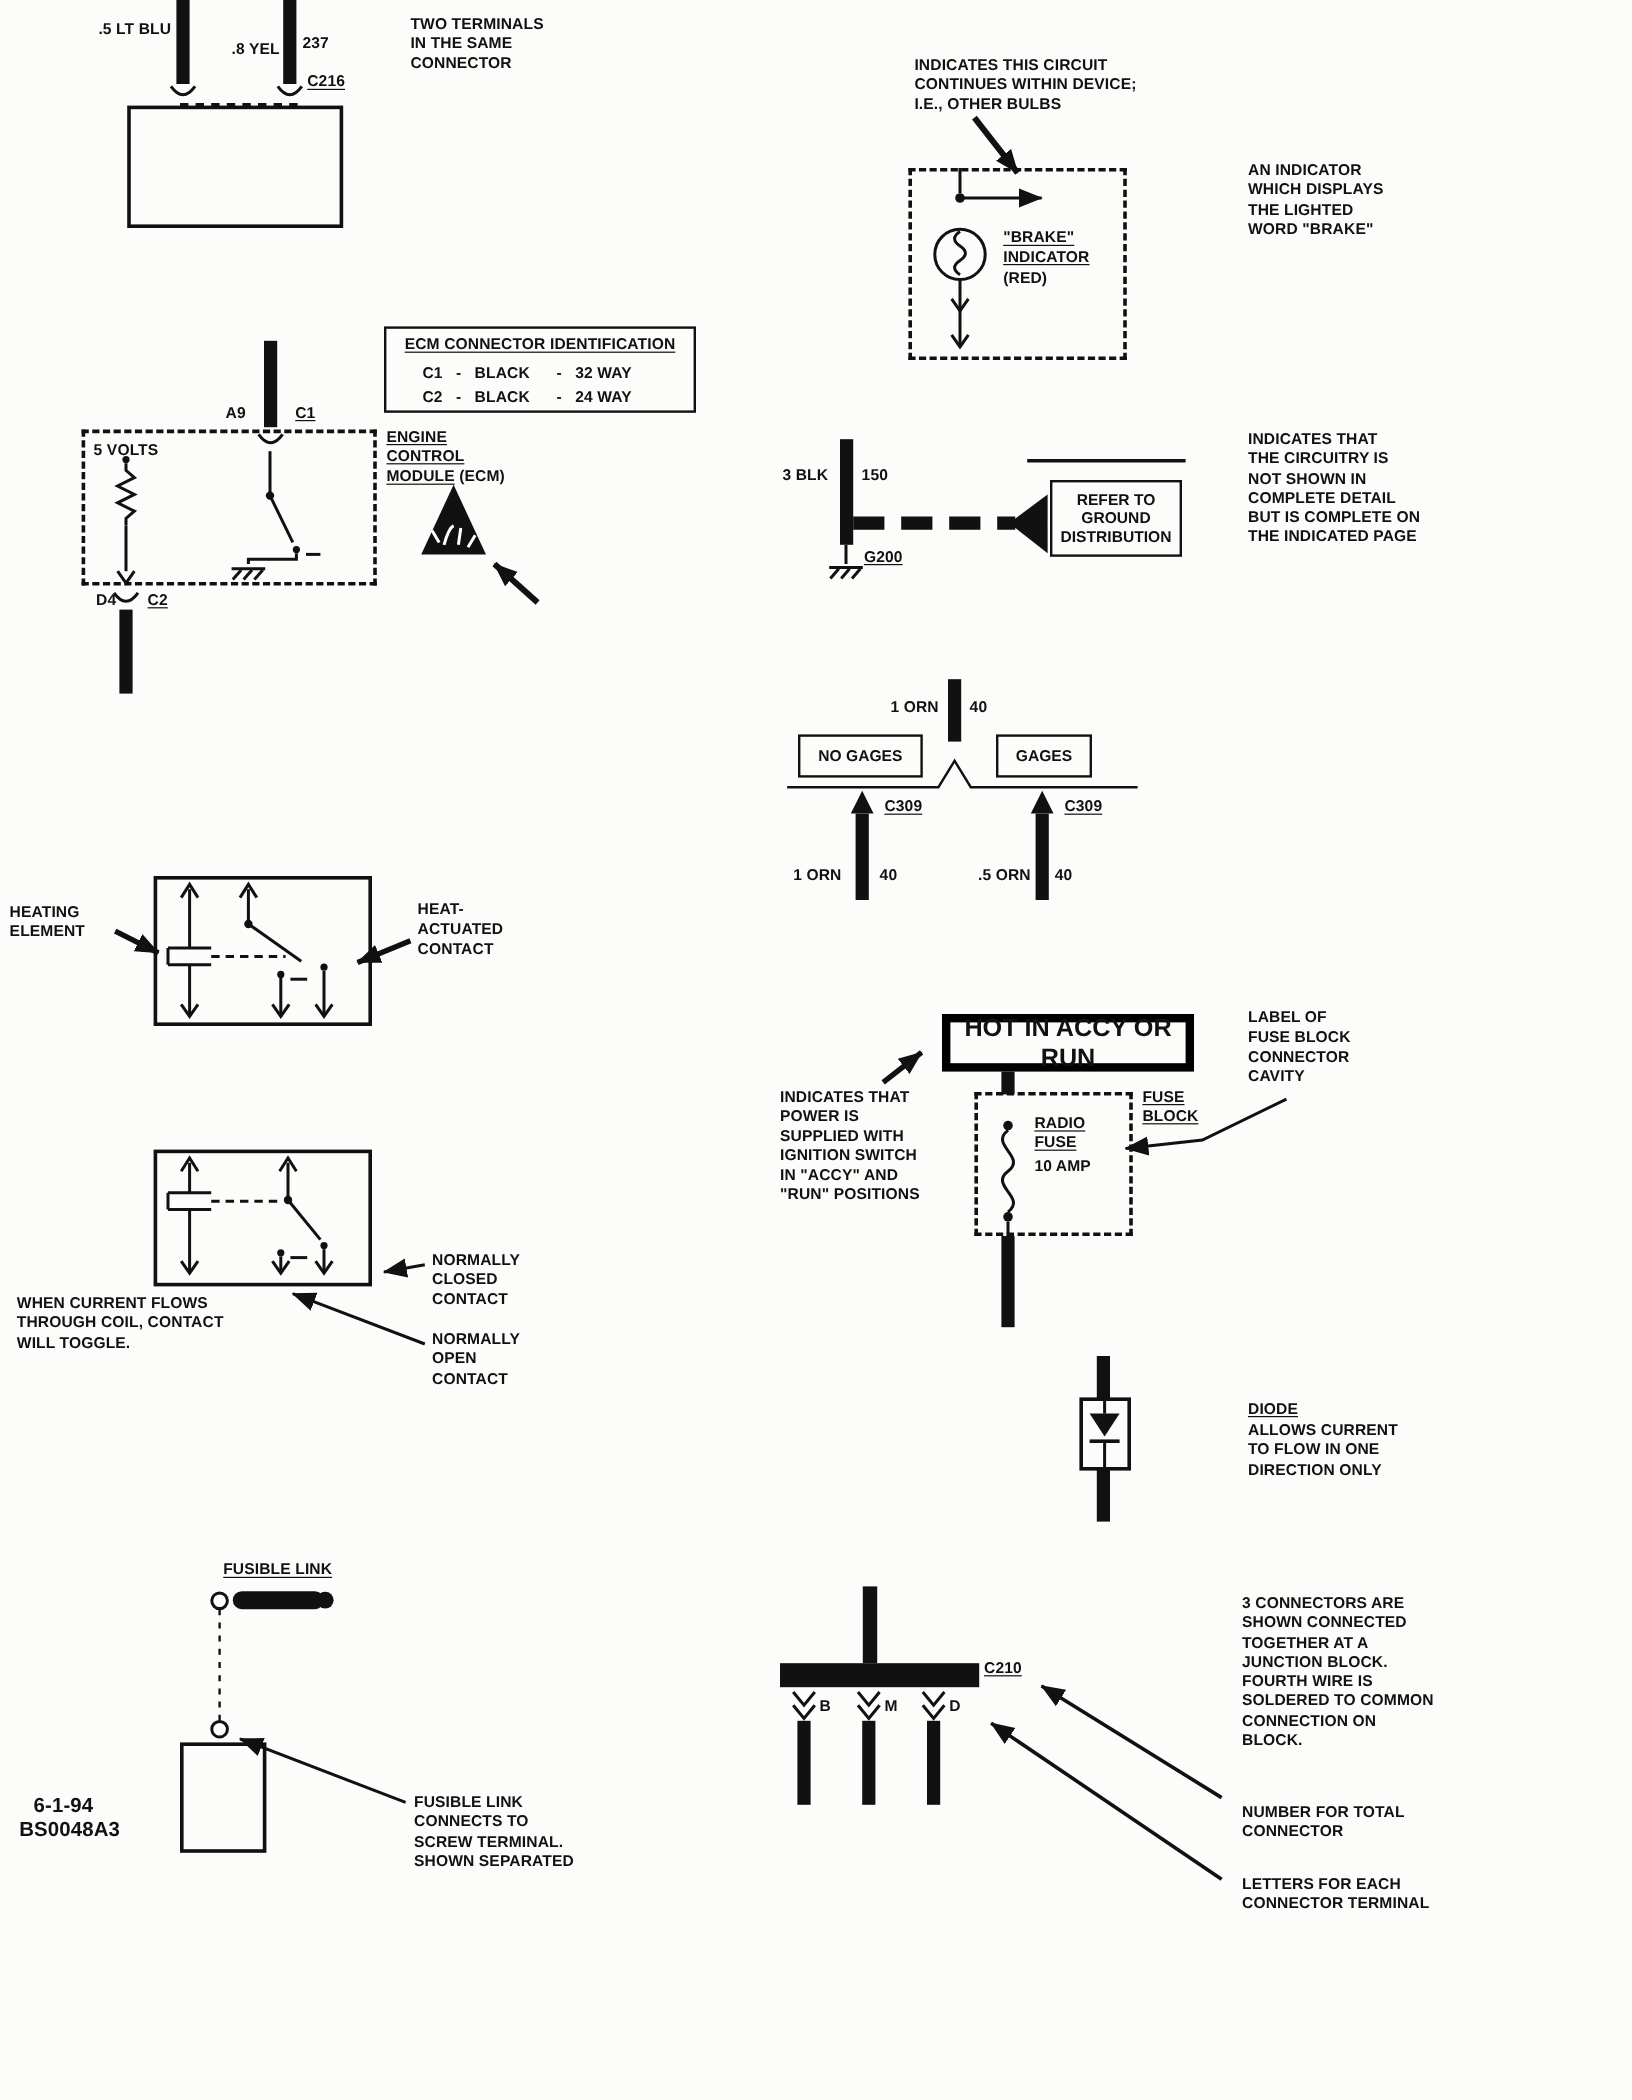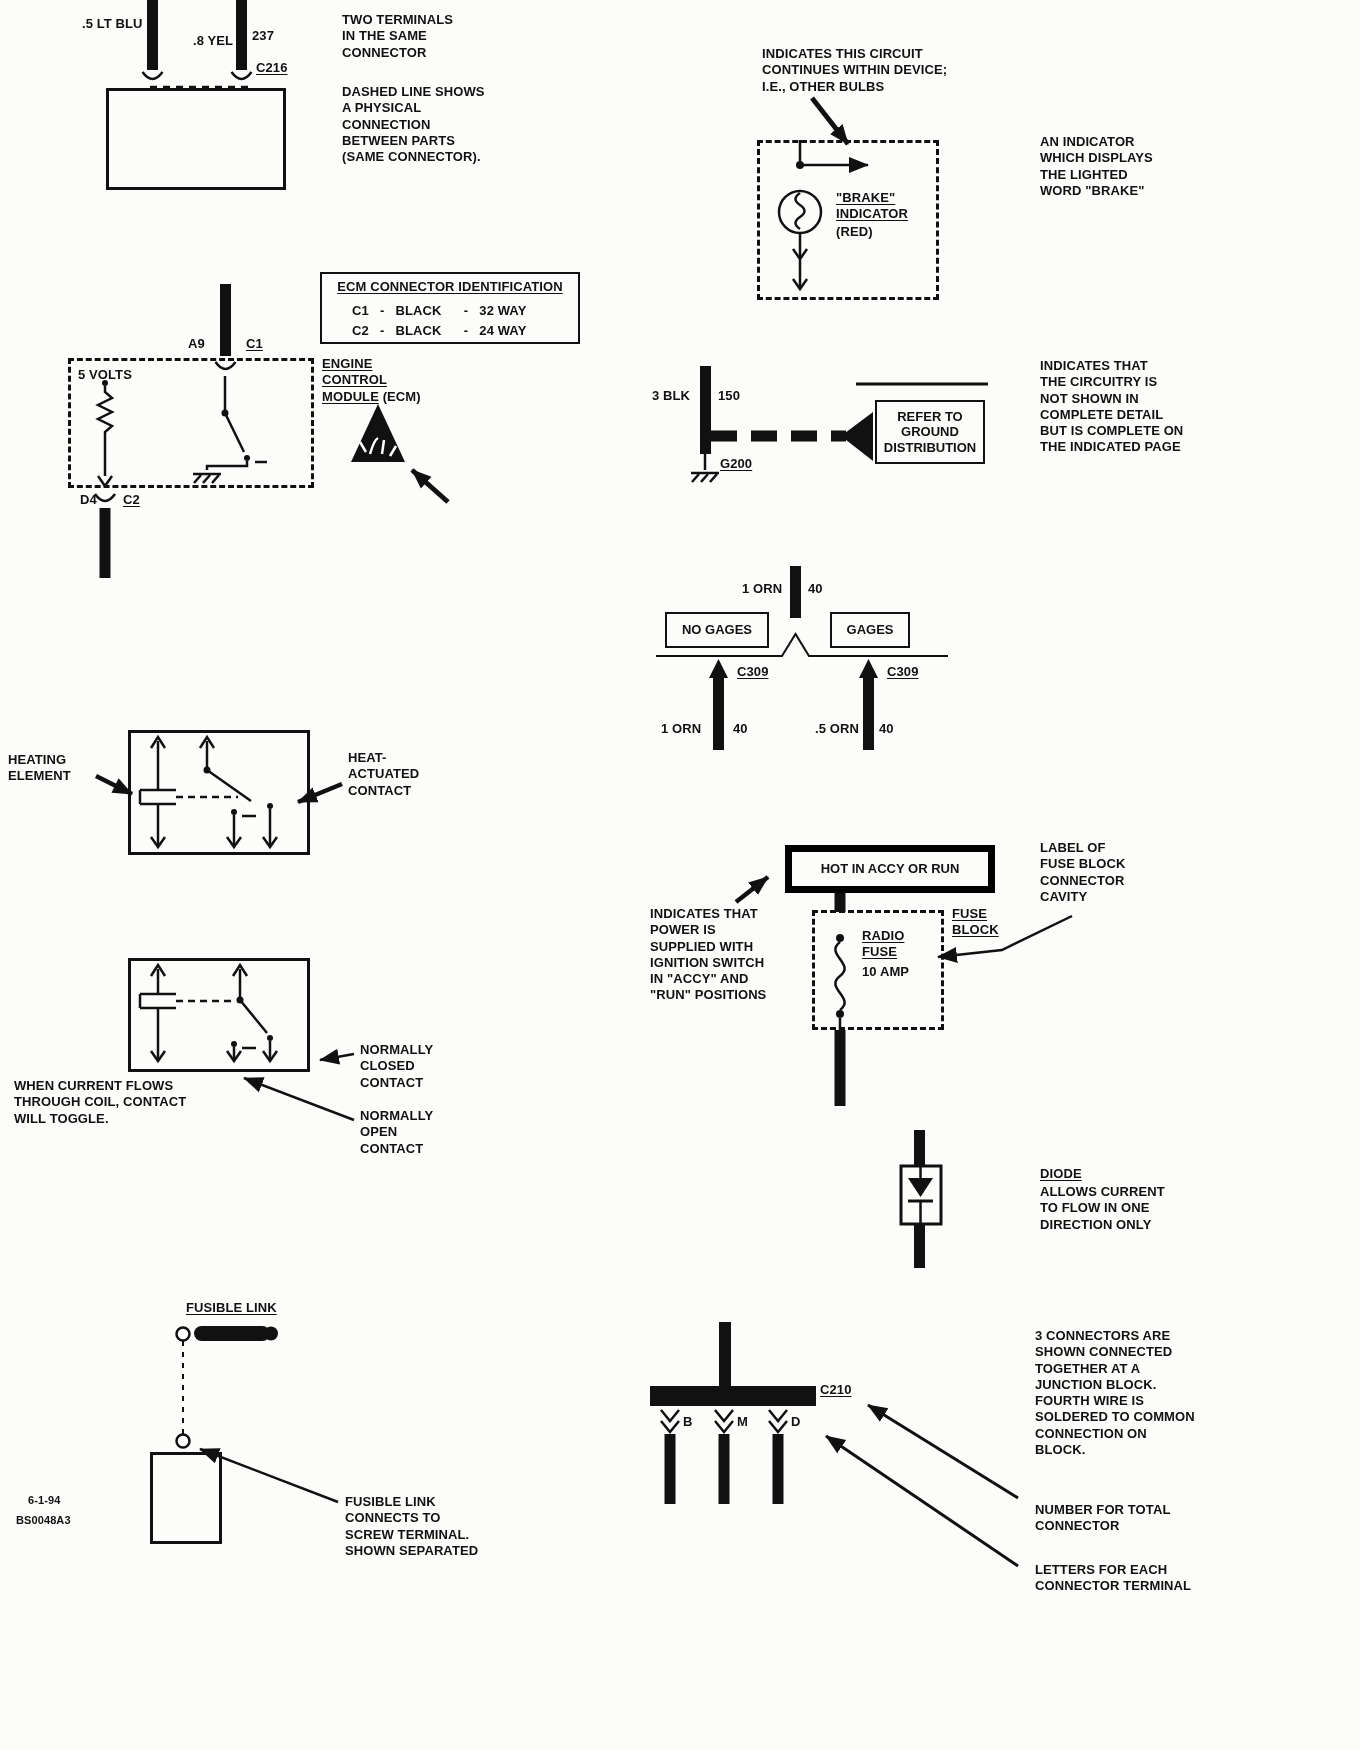--- a/index.html
+++ b/index.html
@@ -9,22 +9,22 @@
   .art{position:absolute;left:0;top:0;z-index:1}
   .lbl{position:absolute;z-index:2;font-weight:700;font-size:13px;line-height:1.25;
        white-space:pre-wrap;letter-spacing:.1px}
   .u{text-decoration:underline;text-underline-offset:2px}
   .box{position:absolute;z-index:2;border:3px solid #111;background:transparent}
   .b2{border-width:2px}
   .dashedb{border-style:dashed}
   .thickb{border-width:7px;border-color:#000}
   .center{display:flex;align-items:center;justify-content:center;text-align:center;
           font-weight:700;font-size:13px;line-height:1.2;white-space:pre-wrap}
-  .big{font-size:13px}
-  .foot{font-size:11px}
+  .big{font-size:21px}
+  .foot{font-size:17px}
 </style>
 </head>
 <body>
 
 <div class="page">
 
   <svg class="art" width="1360" height="1750" viewBox="0 0 1360 1750">
     <defs>
       <marker id="ah" markerUnits="userSpaceOnUse" markerWidth="22" markerHeight="18" refX="19" refY="9" orient="auto">
         <path d="M0,1 L20,9 L0,17 z" fill="#111"></path>
@@ -211,25 +211,20 @@
   <div class="box dashedb" style="left:812px;top:910px;width:132px;height:120px"></div>
   <div class="box" style="left:150px;top:1452px;width:72px;height:92px"></div>
 
   <div class="lbl" style="left:82px;top:16px">.5 LT BLU</div>
   <div class="lbl" style="left:193px;top:33px">.8 YEL</div>
   <div class="lbl" style="left:252px;top:28px">237</div>
   <div class="lbl u" style="left:256px;top:60px">C216</div>
   <div class="lbl" style="left:342px;top:12px">TWO TERMINALS
 IN THE SAME
 CONNECTOR</div>
-  <div class="lbl" style="left:342px;top:84px">DASHED LINE SHOWS
-A PHYSICAL
-CONNECTION
-BETWEEN PARTS
-(SAME CONNECTOR).</div>
 
   <div class="lbl" style="left:762px;top:46px">INDICATES THIS CIRCUIT
 CONTINUES WITHIN DEVICE;
 I.E., OTHER BULBS</div>
   <div class="lbl u" style="left:836px;top:190px">"BRAKE"
 INDICATOR</div>
   <div class="lbl" style="left:836px;top:224px">(RED)</div>
   <div class="lbl" style="left:1040px;top:134px">AN INDICATOR
 WHICH DISPLAYS
 THE LIGHTED

